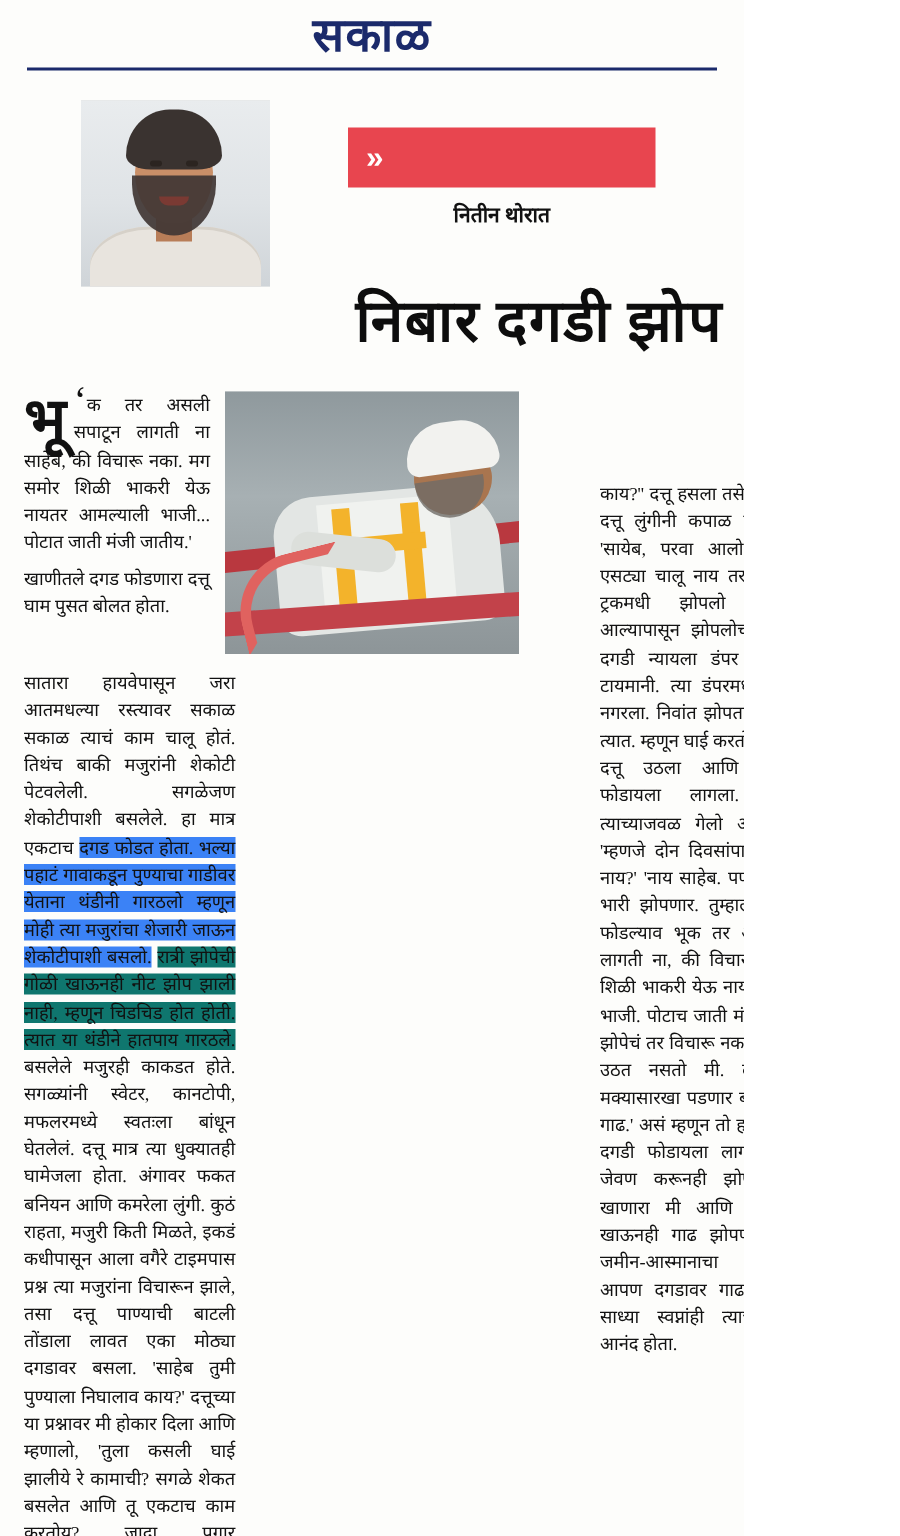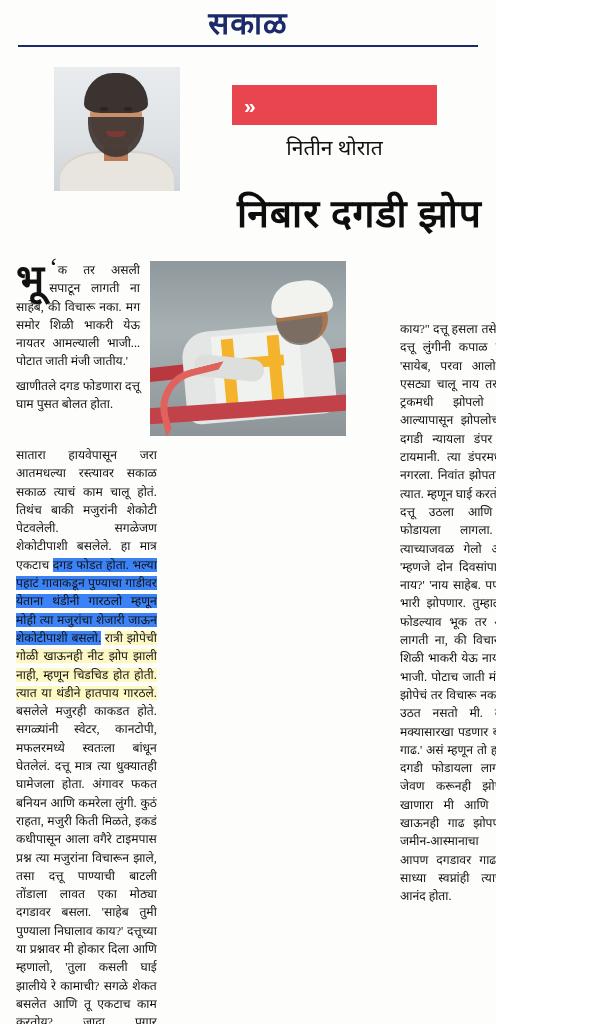--- a/index.html
+++ b/index.html
@@ -125,22 +125,22 @@
     font-size: 22px;
     letter-spacing: .5px;
     white-space: nowrap;
   }
   .byline {
     position: absolute;
     left: 218px; top: 74px;
     width: 205px;
     text-align: center;
     font-family: "Liberation Serif", serif;
-    font-weight: normal;
-    font-size: 21px;
+    font-weight: bold;
+    font-size: 14px;
     color: #111;
   }
   .headline {
     position: absolute;
     left: 0; right: 0; top: 126px;
     text-align: right;
     font-family: "Liberation Serif", serif;
     font-weight: bold;
     font-size: 39px;
     letter-spacing: 1px;
@@ -275,21 +275,21 @@
   .photo-mid .arm {
     position: absolute;
     left: 44px; top: 96px;
     width: 70px; height: 22px;
     background: #dcdfdb;
     border-radius: 12px;
     transform: rotate(6deg);
   }
 
   .hl-pink    { background: #3b82f6; }
-  .hl-yellow  { background: #fef9c3; }
+  .hl-yellow  { background: #0f766e; }
 
   .cols-bottom {
     display: flex;
     gap: 10px;
     align-items: flex-start;
     margin-top: 6px;
   }
   p { margin: 0 0 6px 0; }
   .tight { margin-bottom: 0; }
 </style>

